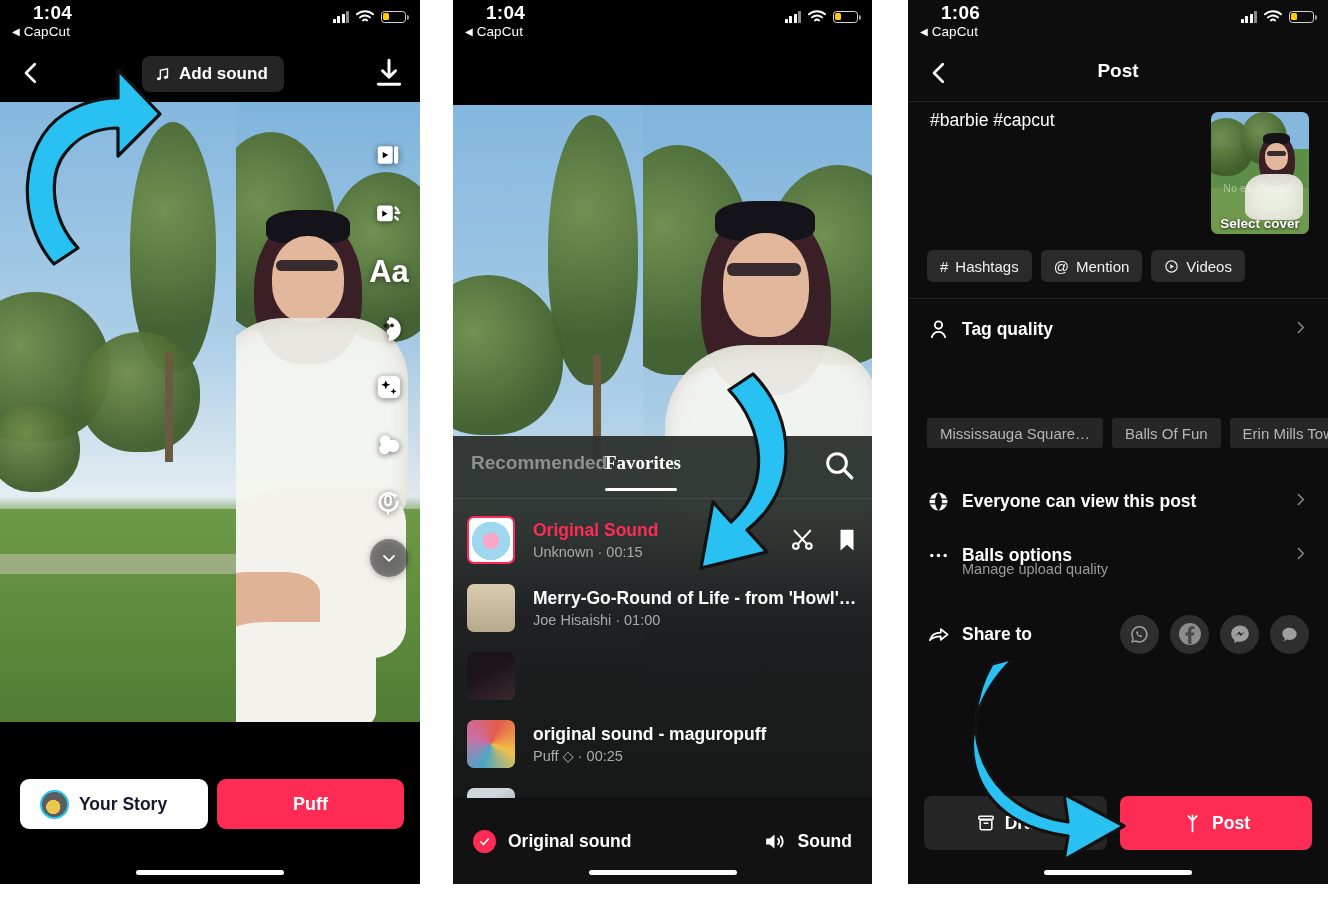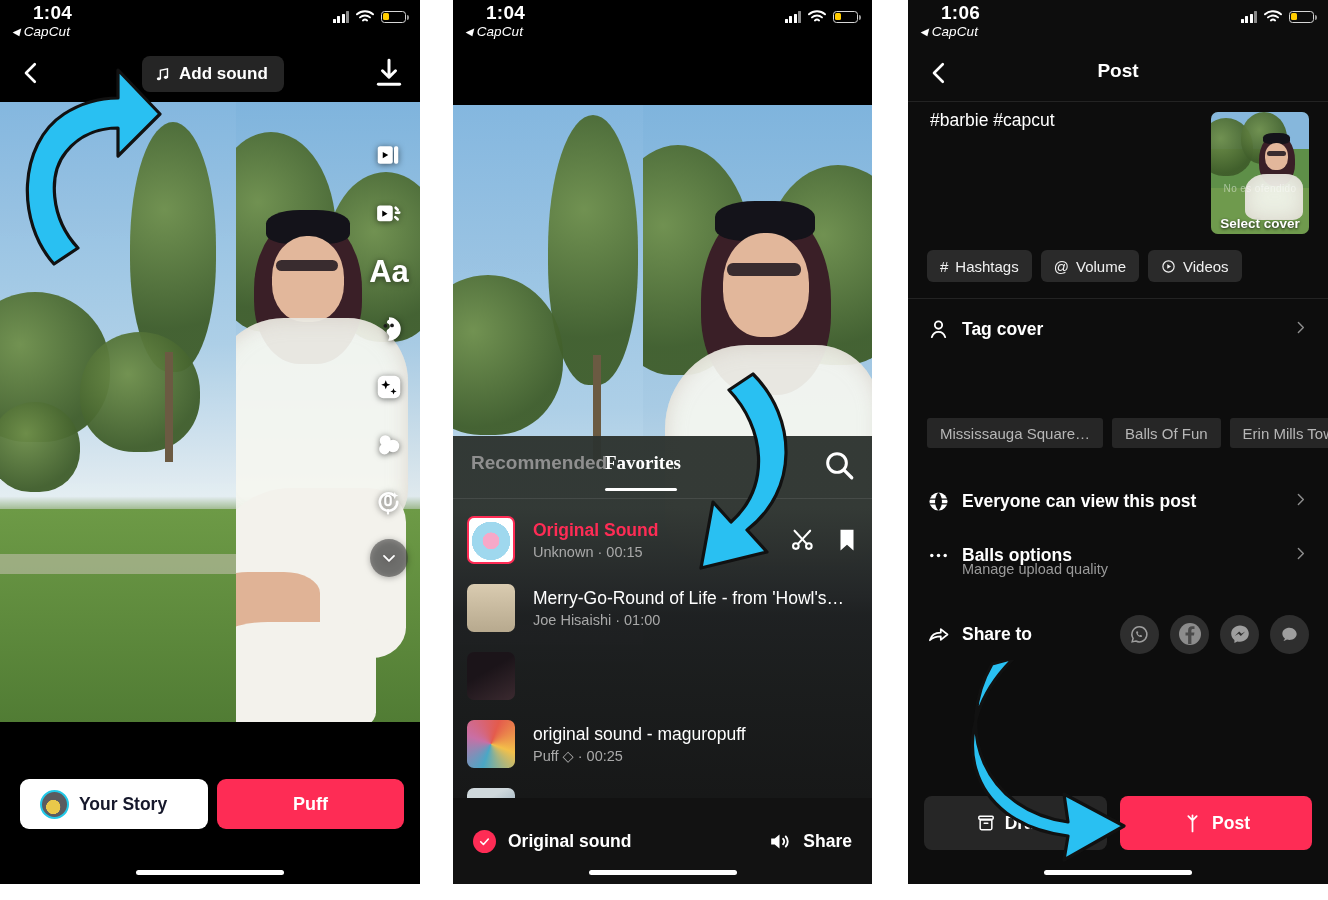--- a/index.html
+++ b/index.html
@@ -8,21 +8,21 @@
   .stage { position:relative; width:1328px; height:900px; background:#fff; }
 
   .panel { position:absolute; top:0; height:884px; background:#000; overflow:hidden; }
   #panel1 { left:0; width:420px; }
   #panel2 { left:453px; width:419px; }
   #panel3 { left:908px; width:420px; background:#0d0d0d; }
 
   
   .statusbar { position:absolute; left:0; top:0; width:100%; height:46px; color:#fff; z-index:30;}
   .sb-time { position:absolute; left:33px; top:2px; font-size:19px; font-weight:700; letter-spacing:.3px;}
-  .sb-back { position:absolute; left:12px; top:24px; font-size:13.5px; font-weight:400; letter-spacing:.1px;font-style:italic;}
+  .sb-back { position:absolute; left:12px; top:24px; font-size:13.5px; font-weight:400; letter-spacing:.1px;}
   .sb-back .tri { font-size:10px; position:relative; top:-1px; }
   .sb-right { position:absolute; right:14px; top:10px; display:flex; align-items:center; gap:7px;}
   .bars { display:flex; align-items:flex-end; gap:1.5px; height:12px;}
   .bars i { display:block; width:3px; background:#fff; border-radius:.5px;}
   .bars i:nth-child(1){height:4px}.bars i:nth-child(2){height:6.5px}
   .bars i:nth-child(3){height:9px}.bars i:nth-child(4){height:12px;background:#8a8a8a}
   .batt { position:relative; width:25px; height:12px; border:1.6px solid #d6d6d6; border-radius:3.5px;}
   .batt b { position:absolute; left:1.4px; top:1.4px; bottom:1.4px; width:6px; background:#ffcc00; border-radius:1.5px; display:block;}
   .batt:after { content:""; position:absolute; right:-4px; top:3.5px; width:2px; height:5px; background:#9a9a9a; border-radius:0 2px 2px 0;}
 
@@ -83,21 +83,21 @@
   .tab { position:absolute; top:16px; font-size:19px; }
   .tab.rec { left:18px; color:#8f8f8f; font-weight:600;}
   .tab.fav { left:152px; color:#fff; font-weight:700;font-family:Liberation Serif, serif;}
   .tab-underline { position:absolute; left:152px; top:52px; width:72px; height:3px; background:#fff; border-radius:2px;}
   .search-ic { position:absolute; right:16px; top:12px; width:34px; height:34px; color:#fff;}
   .sheet-div { position:absolute; left:0; top:62px; width:100%; height:1px; background:rgba(255,255,255,.09);}
 
   .song { position:absolute; left:0; width:100%; height:68px; display:flex; align-items:center; padding:0 14px; }
   .song .thumb { width:48px; height:48px; border-radius:7px; flex:0 0 48px; overflow:hidden; position:relative;}
   .song .meta { margin-left:18px; flex:1; min-width:0;}
-  .song .ttl { font-size:17.5px; color:#fff; font-weight:400; white-space:nowrap; overflow:hidden; text-overflow:ellipsis;}
+  .song .ttl { font-size:17.5px; color:#fff; font-weight:700; white-space:nowrap; overflow:hidden; text-overflow:ellipsis;}
   .song .sub { font-size:14.5px; color:#a9a9a9; margin-top:3px; white-space:nowrap; overflow:hidden; text-overflow:ellipsis;}
   .song.sel .ttl { color:#fe2c55; font-weight:700; }
   .song.sel .thumb { border:2px solid #fe2c55; }
   .song .acts { display:flex; align-items:center; gap:20px; margin-left:10px; color:#fff;}
 
   .th-barbie { background:radial-gradient(circle at 50% 52%, #f7a8c8 0 26%, #9fd8ee 27% 60%, #ffffff 61% 100%); }
   .th-ghibli { background:linear-gradient(#d9cbb0,#b7a98e); }
   .th-ex7 { background:linear-gradient(150deg,#1b1419 40%,#3b2a30); }
   .th-maguro { background:conic-gradient(from 20deg,#e45b4c,#f3c04a,#4aa7c6,#c96fa5,#e45b4c); }
   .th-whatis { background:linear-gradient(150deg,#cfd8dc 30%,#6c8ba3); }
@@ -407,21 +407,21 @@
               <path d="M5 12.5 10 17.5 19 7.5" stroke="#fff" stroke-width="3" stroke-linecap="round" stroke-linejoin="round"></path>
             </svg>
           </span>
         <span>Original sound</span>
       </div>
       <div class="right">
         <svg width="25" height="25" viewBox="0 0 24 24" fill="none">
             <path d="M4 9.2h3.4L12 5.2v13.6L7.4 14.8H4z" fill="#fff"></path>
             <path d="M15.4 9.4a3.6 3.6 0 0 1 0 5.2M18 7.2a7 7 0 0 1 0 9.6" stroke="#fff" stroke-width="1.8" stroke-linecap="round"></path>
           </svg>
-        <span>Share</span>
+        <span>Sound</span>
       </div>
       <div class="home-ind"></div>
     </div>
 
     <svg class="anno" style="left:176px;top:372px" width="170" height="220" viewBox="0 0 170 220">
       <path d="M124 2 C 168 46, 170 118, 118 158 L138 180 L72 196 L84 130 L102 150 C 142 114, 136 56, 100 18 Z" fill="#29c0f2" stroke="#111" stroke-width="3.2" stroke-linejoin="round"></path>
     </svg>
   </div>
 
   <div class="panel" id="panel3">
@@ -472,41 +472,41 @@
       <div class="lbl">Select cover</div>
     </div>
 
     <div class="chipbar">
       <div class="chip">
           <span>#</span>
           <span>Hashtags</span>
         </div>
       <div class="chip">
           <span>@</span>
-          <span>Volume</span>
+          <span>Mention</span>
         </div>
       <div class="chip">
           <svg width="15" height="15" viewBox="0 0 24 24" fill="none">
             <circle cx="12" cy="12" r="9" stroke="#f0f0f0" stroke-width="1.9"></circle>
             <path d="M10 8.4v7.2l6-3.6z" fill="#f0f0f0"></path>
           </svg>
           <span>Videos</span>
         </div>
     </div>
 
     <div class="p3-sep" style="top:298px"></div>
 
     <div class="row" style="top:300px">
       <span class="ic">
           <svg width="23" height="23" viewBox="0 0 24 24" fill="none">
             <circle cx="12" cy="7.4" r="3.8" stroke="#fff" stroke-width="1.9"></circle>
             <path d="M5 20c1.3-4 4-5.6 7-5.6s5.7 1.6 7 5.6" stroke="#fff" stroke-width="1.9" stroke-linecap="round"></path>
           </svg>
         </span>
-      <span class="lab">Tag cover</span>
+      <span class="lab">Tag quality</span>
       <span class="chevr"><svg width="17" height="17" viewBox="0 0 24 24" fill="none">
             <path d="M9 5l7 7-7 7" stroke="#8e8e8e" stroke-width="2" stroke-linecap="round" stroke-linejoin="round"></path>
           </svg></span>
     </div>
 
 
     <div class="locchips" style="top:418px">
       <div class="locchip">Mississauga Square…</div>
       <div class="locchip">Balls Of Fun</div>
       <div class="locchip">Erin Mills Town Cen</div>

